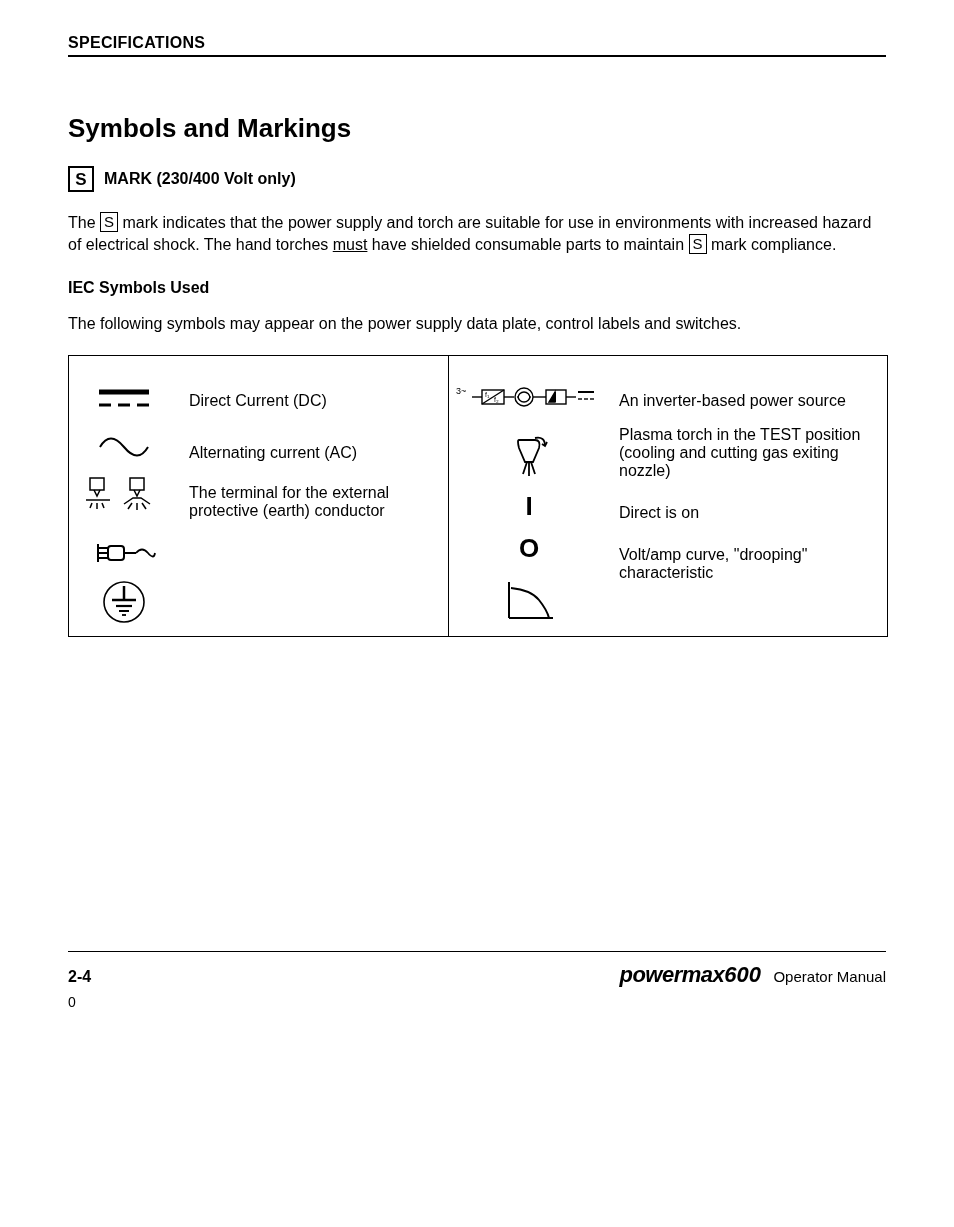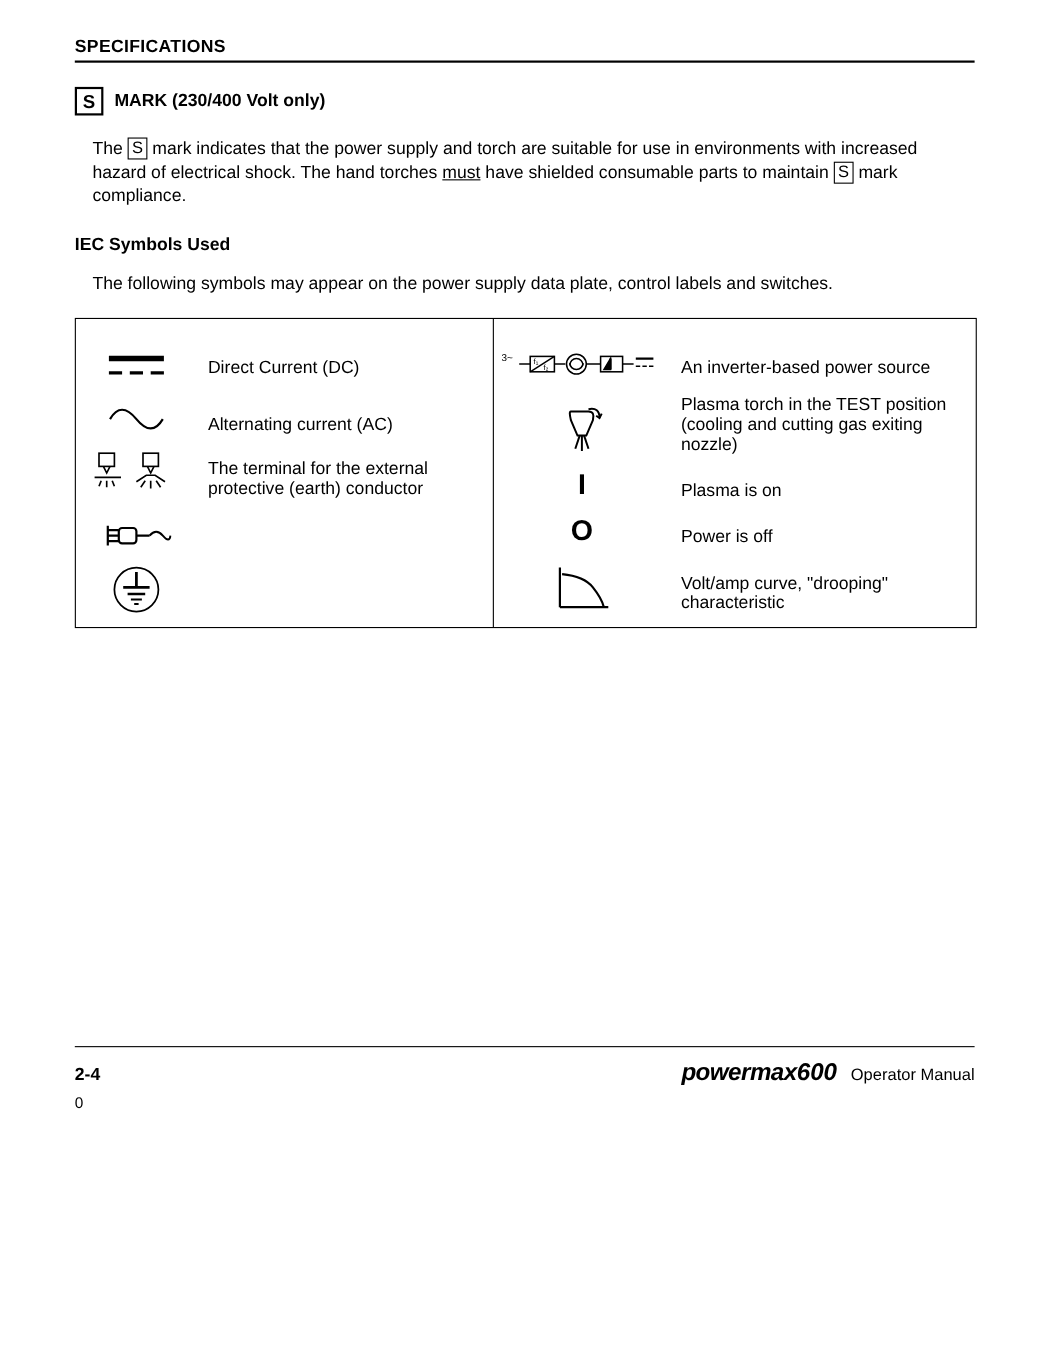--- a/index.html
+++ b/index.html
@@ -58,21 +58,20 @@
     border: 1px solid #000;
     padding: 0 3px;
     font-size: 15px;
     line-height: 1.2;
     vertical-align: 1px;
   }
   .para {
     margin-top: 20px;
     font-size: 16px;
     line-height: 1.35;
-    margin-left: 16px;
   }
   .iec-head {
     margin-top: 24px;
     font-size: 16px;
     font-weight: bold;
   }
 
   .symtable {
     margin-top: 20px;
     border: 1px solid #000;
@@ -152,20 +151,21 @@
 
   svg { display: block; }
 </style>
 </head>
 <body>
 
 <div class="page">
   <div class="header-title">SPECIFICATIONS</div>
   <hr class="header-rule">
 
+  <div class="h1">Symbols and Markings</div>
 
   <div class="subhead">
     <span class="boxed-s">S</span>
     <span>MARK (230/400 Volt only)</span>
   </div>
 
   <div class="para">
     <span>The </span>
     <span class="boxed-s-inline">S</span>
     <span> mark indicates that the power supply and torch are suitable for use in environments with increased hazard of electrical shock.  The hand torches </span>
@@ -307,24 +307,21 @@
     </div>
 
     <div class="col col-text-r">
       <div class="cell r1">
           <span>An inverter-based power source</span>
         </div>
       <div class="cell r2">
           <span>Plasma torch in the TEST position (cooling and cutting gas exiting nozzle)</span>
         </div>
       <div class="cell r3">
-          <span>Plasma is on</span>
-        </div>
-      <div class="cell r4">
-          <span>Power is off</span>
+          <span>Direct is on</span>
         </div>
       <div class="cell r5">
           <span>Volt/amp curve, "drooping" characteristic</span>
         </div>
     </div>
   </div>
 
   <div class="footer">
     <div class="footer-rule"></div>
     <div class="footer-row">

